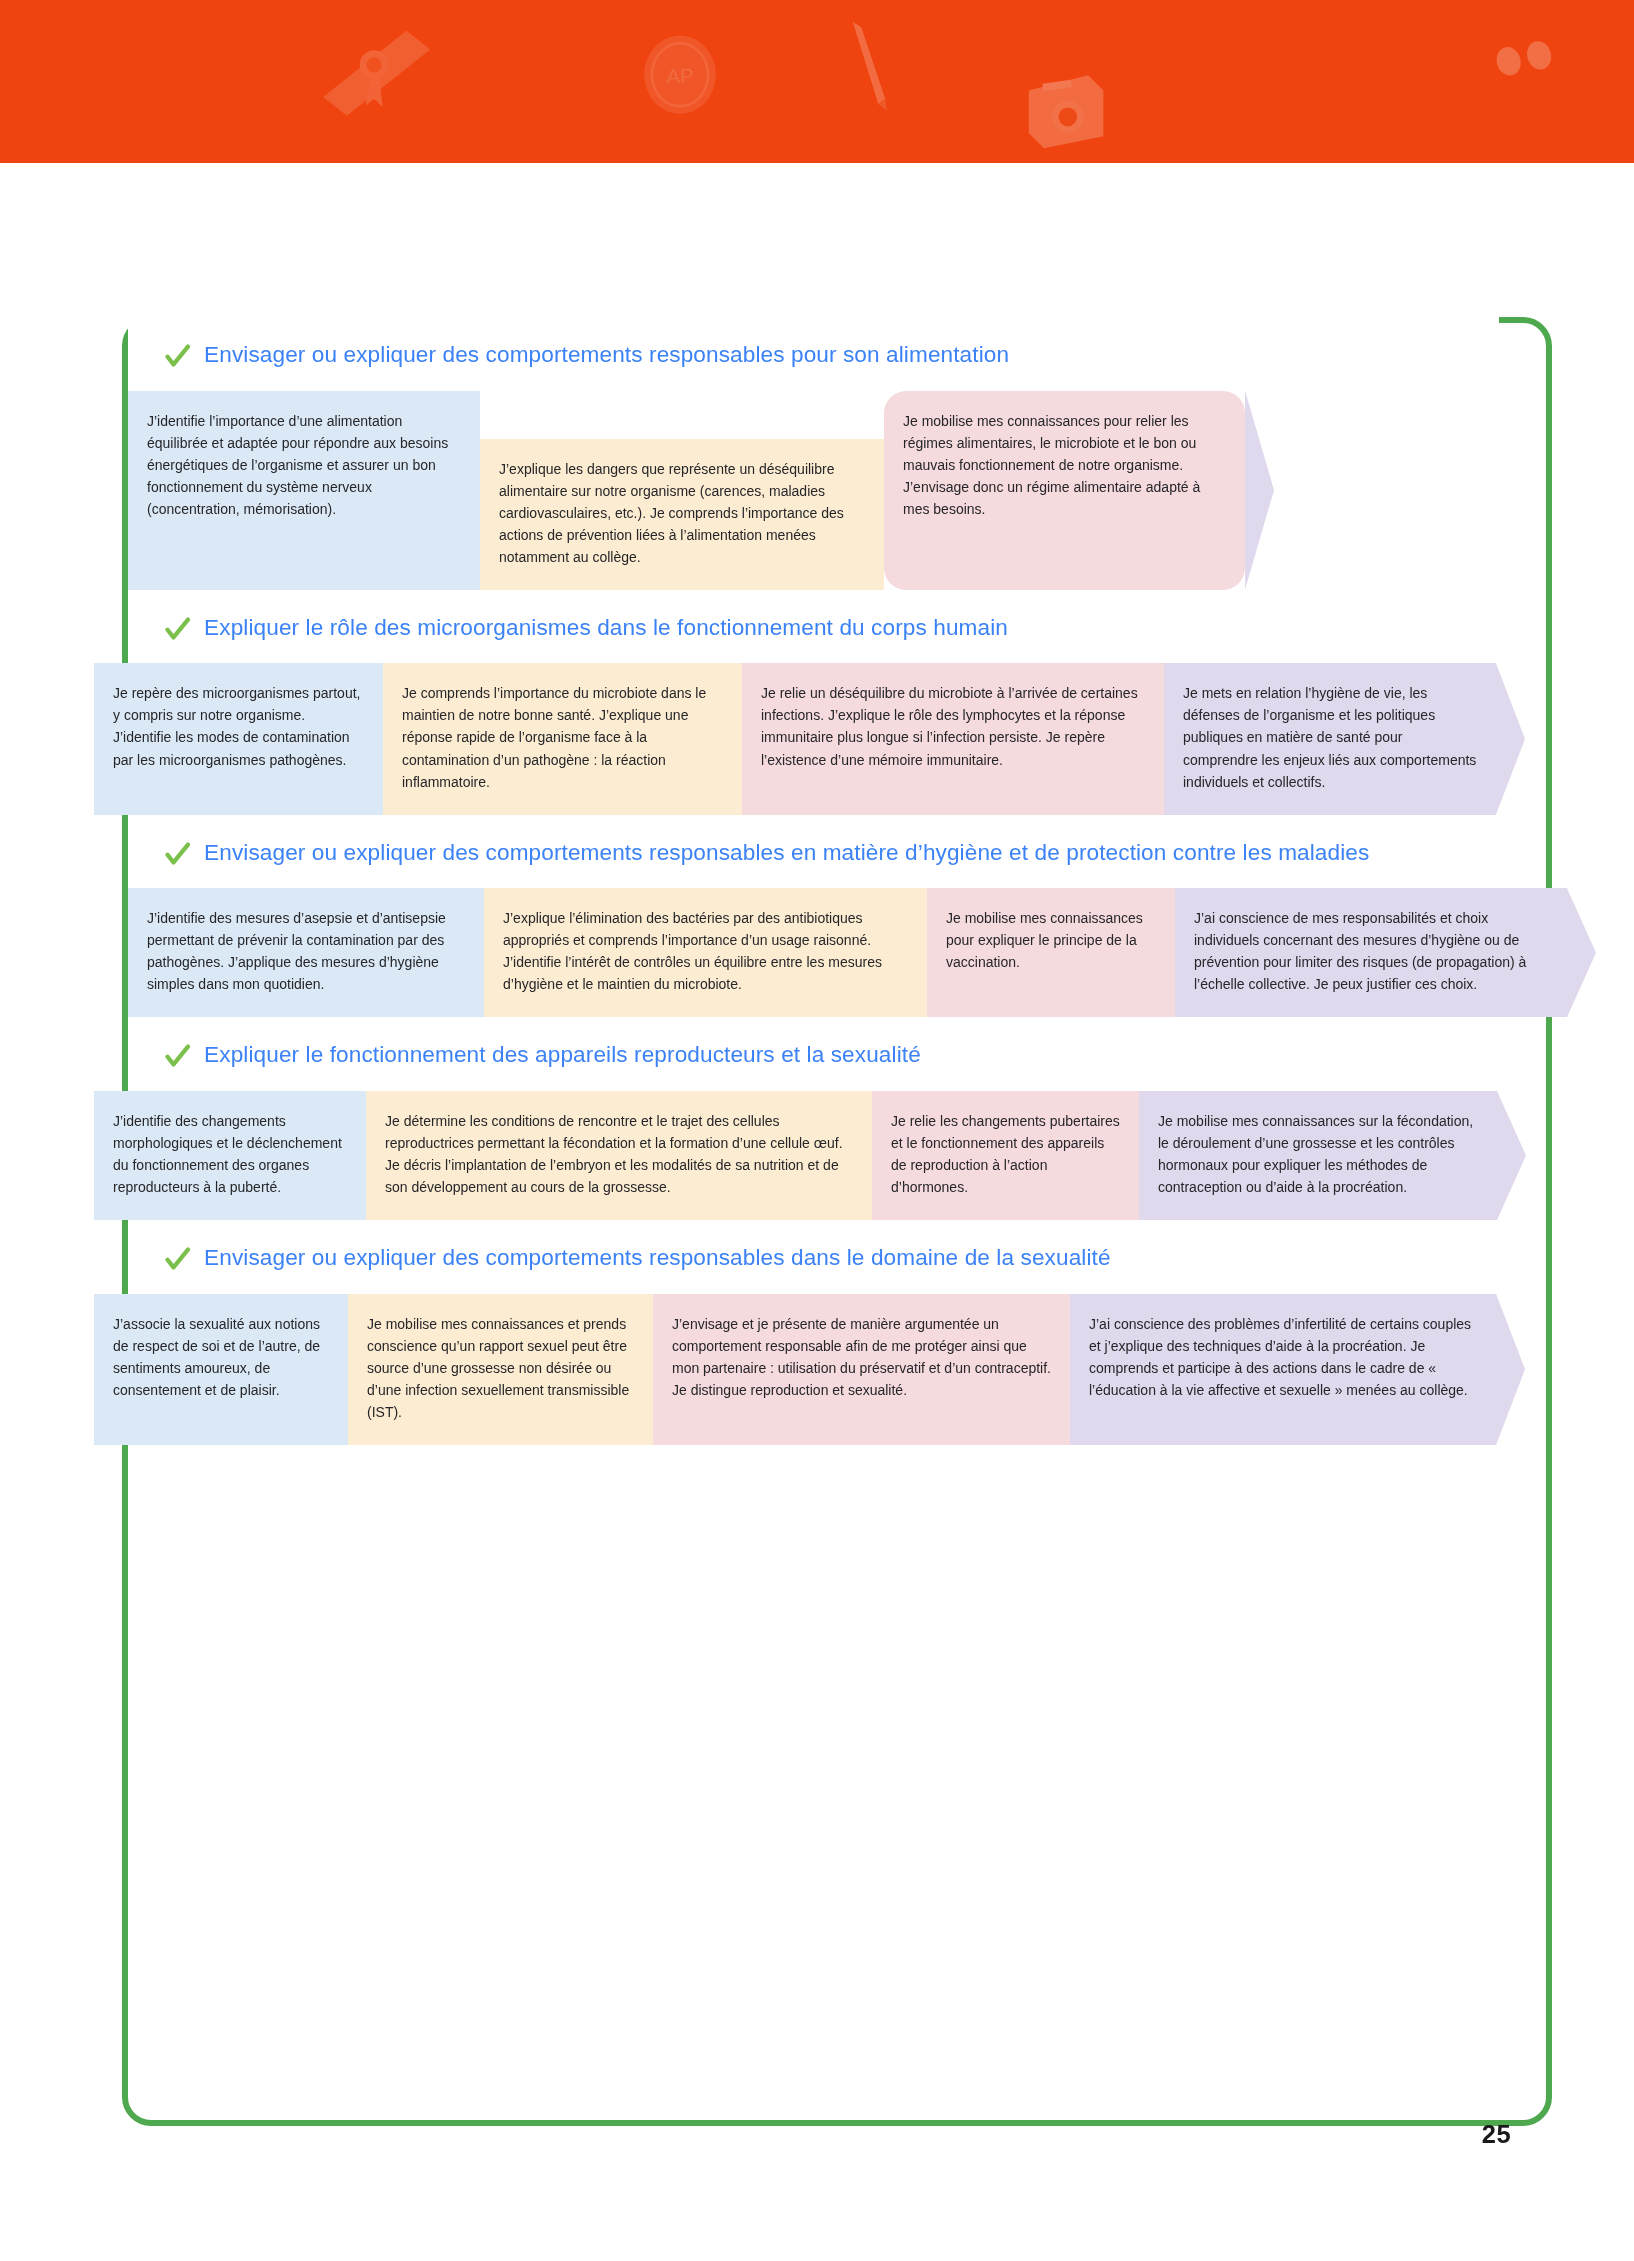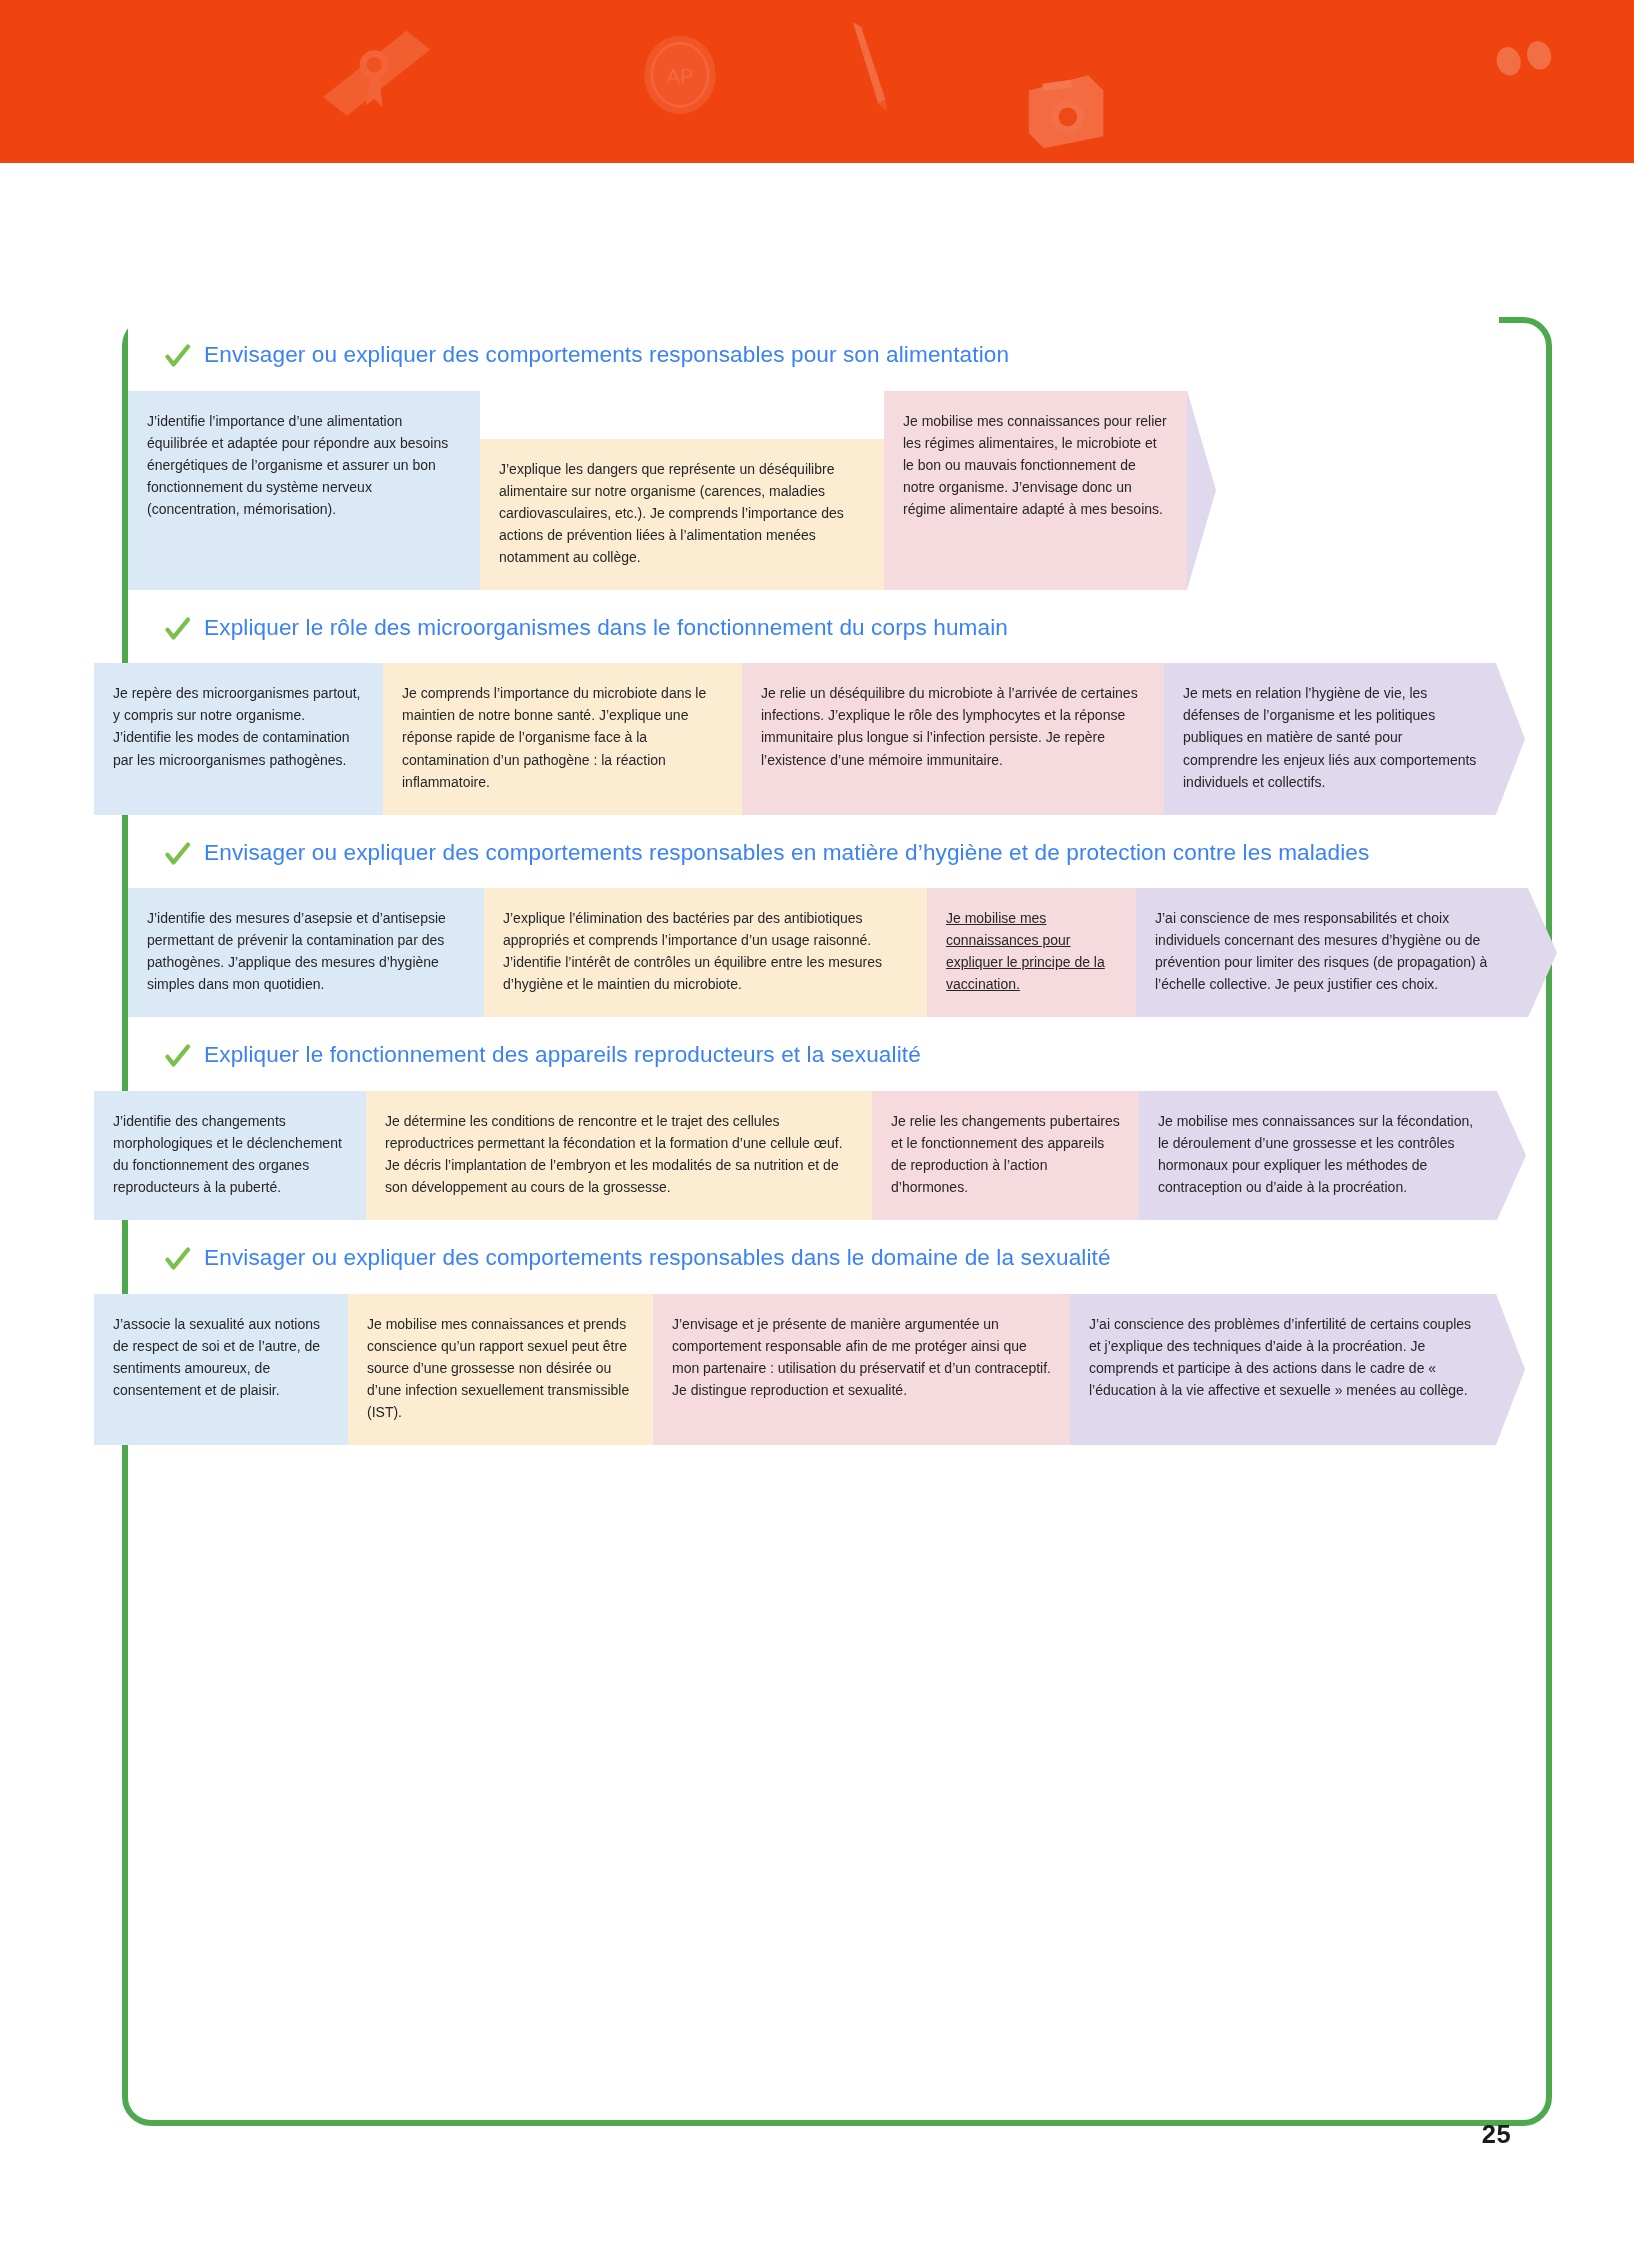--- a/index.html
+++ b/index.html
@@ -193,21 +193,21 @@
       <span class="check-icon">
         <svg width="25.5" height="25.5" viewBox="0 0 30 30">
             <path d="M3 15 L10 24 L27 3" stroke="#7cc04c" stroke-width="5" fill="none" stroke-linecap="round" stroke-linejoin="round"></path>
           </svg>
       </span>
       <span class="section-title">Envisager ou expliquer des comportements responsables pour son alimentation</span>
     </div>
     <div class="band" style="margin-left:128px;">
       <div class="cell c-blue" style="width:352px;">J’identifie l’importance d’une alimentation équilibrée et adaptée pour répondre aux besoins énergétiques de l’organisme et assurer un bon fonctionnement du système nerveux (concentration, mémorisation).</div>
       <div class="cell c-cream" style="width:404px;margin-top:48px;">J’explique les dangers que représente un déséquilibre alimentaire sur notre organisme (carences, maladies cardiovasculaires, etc.). Je comprends l’importance des actions de prévention liées à l’alimentation menées notamment au collège.</div>
-      <div class="cell c-pink" style="width:303px;">Je mobilise mes connaissances pour relier les régimes alimentaires, le microbiote et le bon ou mauvais fonctionnement de notre organisme. J’envisage donc un régime alimentaire adapté à mes besoins.</div>
+      <div class="cell c-pink" style="width:361px;border-radius:22px;">Je mobilise mes connaissances pour relier les régimes alimentaires, le microbiote et le bon ou mauvais fonctionnement de notre organisme. J’envisage donc un régime alimentaire adapté à mes besoins.</div>
       <div class="arrow-tip">
           <div class="tip-shape"></div>
         </div>
     </div>
 
     <div class="section-head">
       <span class="check-icon">
         <svg width="25.5" height="25.5" viewBox="0 0 30 30">
             <path d="M3 15 L10 24 L27 3" stroke="#7cc04c" stroke-width="5" fill="none" stroke-linecap="round" stroke-linejoin="round"></path>
           </svg>
@@ -228,21 +228,21 @@
       <span class="check-icon">
         <svg width="25.5" height="25.5" viewBox="0 0 30 30">
             <path d="M3 15 L10 24 L27 3" stroke="#7cc04c" stroke-width="5" fill="none" stroke-linecap="round" stroke-linejoin="round"></path>
           </svg>
       </span>
       <span class="section-title" style="max-width:1209px;">Envisager ou expliquer des comportements responsables en matière d’hygiène et de protection contre les maladies</span>
     </div>
     <div class="band" style="margin-left:128px;">
       <div class="cell c-blue" style="width:356px;">J’identifie des mesures d’asepsie et d’antisepsie permettant de prévenir la contamination par des pathogènes. J’applique des mesures d’hygiène simples dans mon quotidien.</div>
       <div class="cell c-cream" style="width:443px;">J’explique l’élimination des bactéries par des antibiotiques appropriés et comprends l’importance d’un usage raisonné. J’identifie l’intérêt de contrôles un équilibre entre les mesures d’hygiène et le maintien du microbiote.</div>
-      <div class="cell c-pink" style="width:209px;text-decoration:underline;">Je mobilise mes connaissances pour expliquer le principe de la vaccination.</div>
+      <div class="cell c-pink" style="width:248px;">Je mobilise mes connaissances pour expliquer le principe de la vaccination.</div>
       <div class="cell c-purple" style="width:392px;">J’ai conscience de mes responsabilités et choix individuels concernant des mesures d’hygiène ou de prévention pour limiter des risques (de propagation) à l’échelle collective. Je peux justifier ces choix.</div>
       <div class="arrow-tip">
           <div class="tip-shape"></div>
         </div>
     </div>
 
     <div class="section-head">
       <span class="check-icon">
         <svg width="25.5" height="25.5" viewBox="0 0 30 30">
             <path d="M3 15 L10 24 L27 3" stroke="#7cc04c" stroke-width="5" fill="none" stroke-linecap="round" stroke-linejoin="round"></path>

